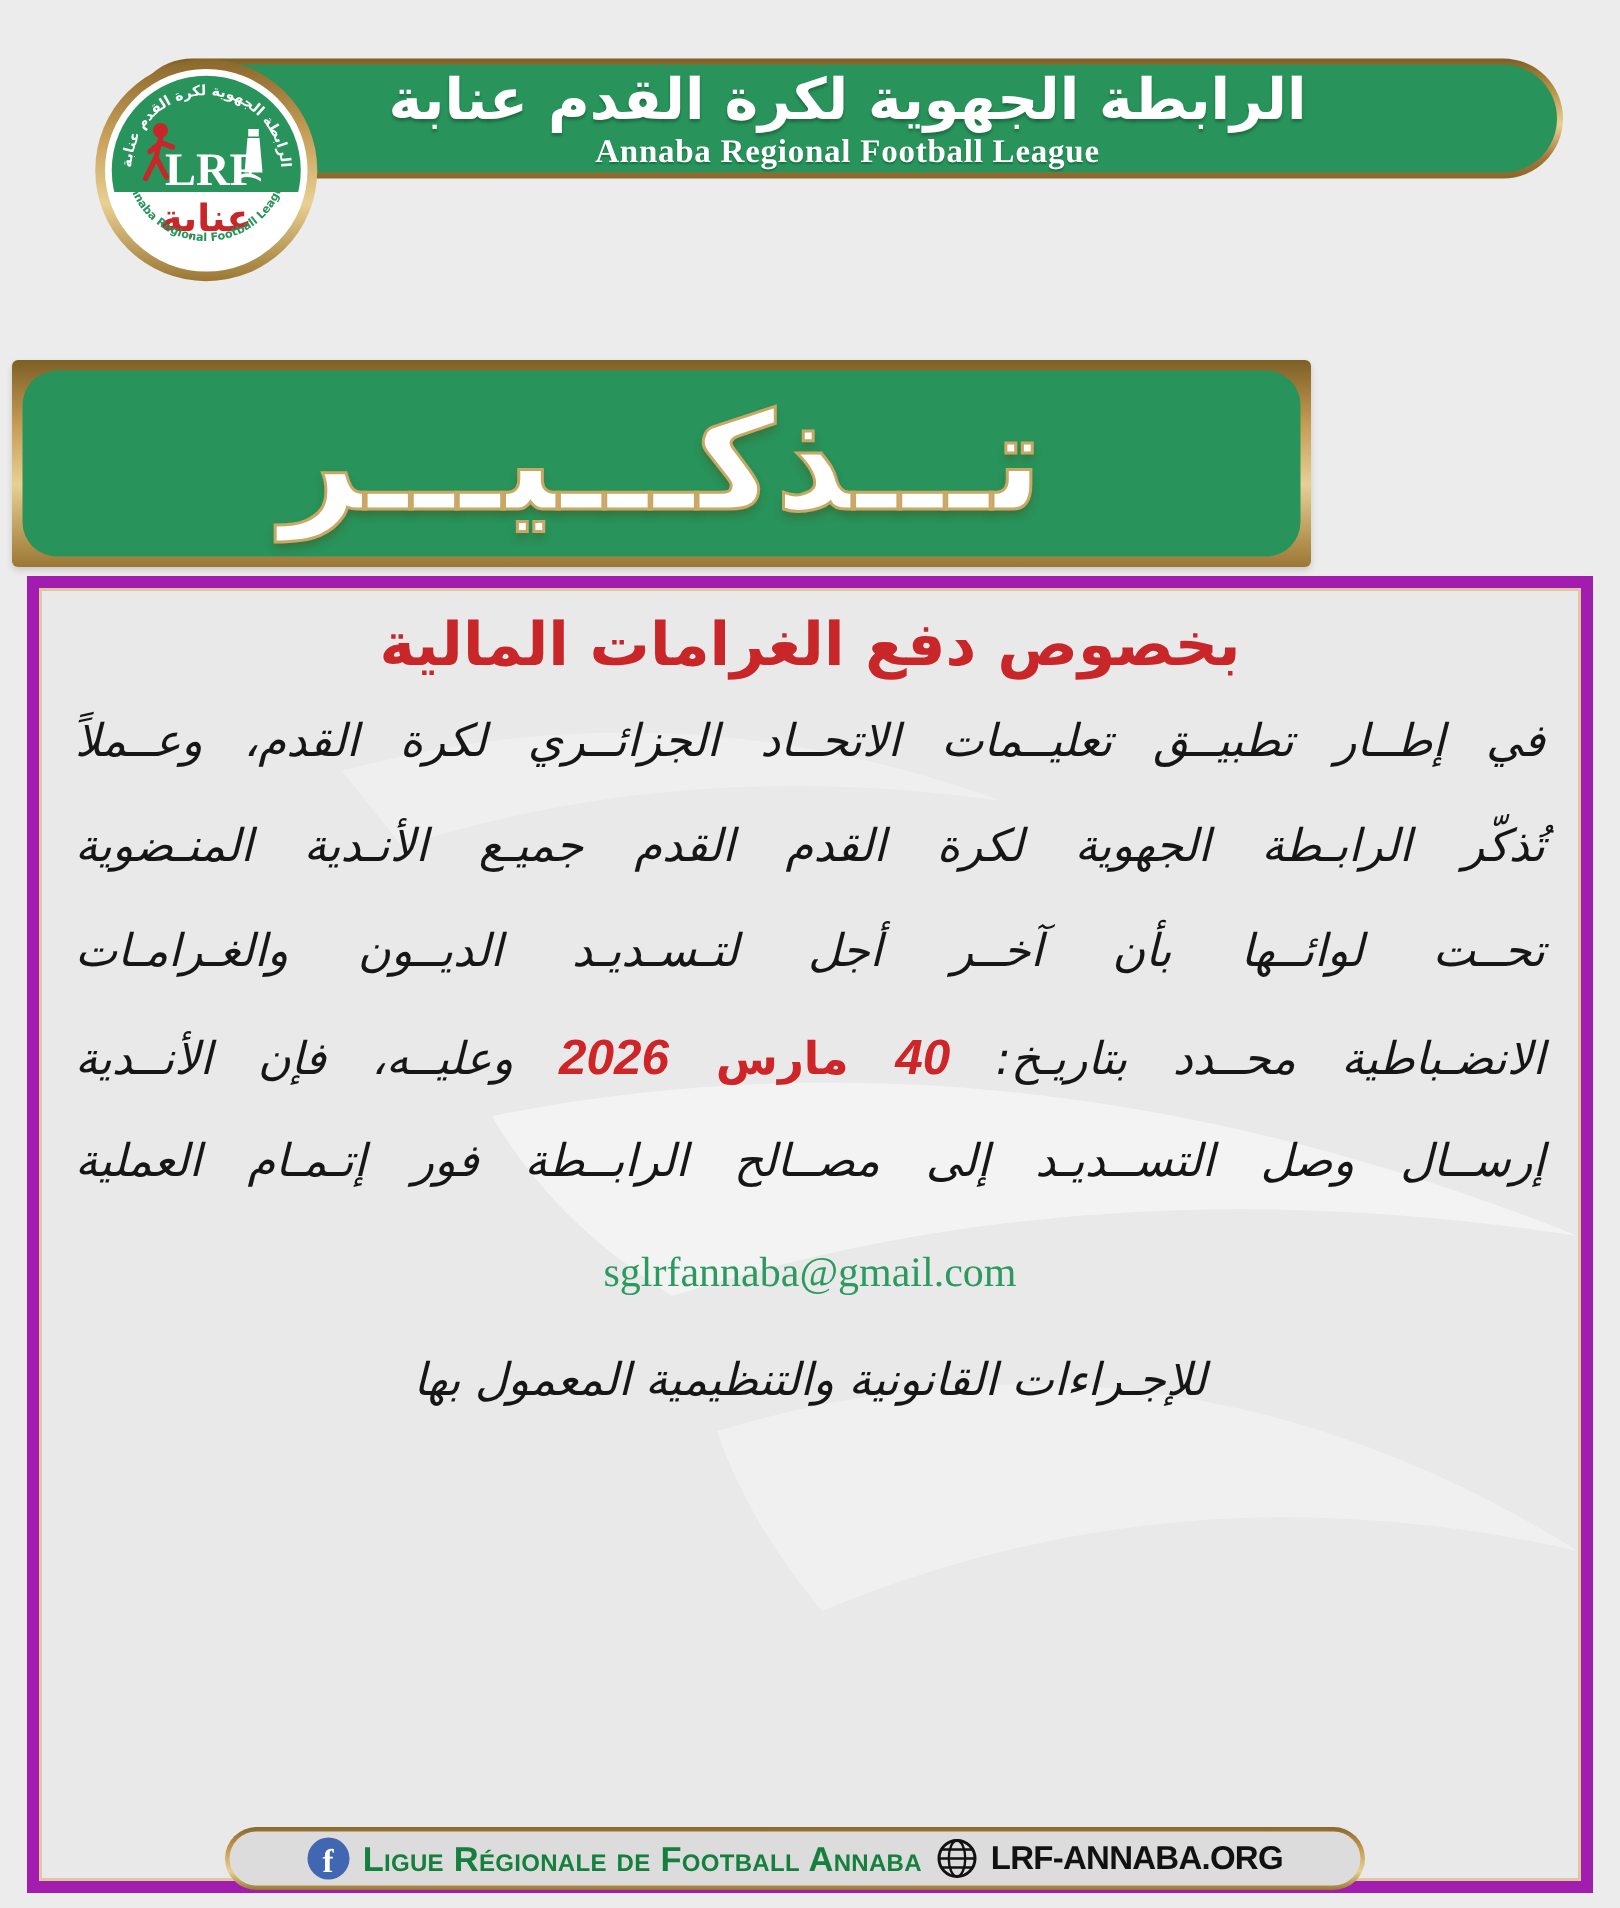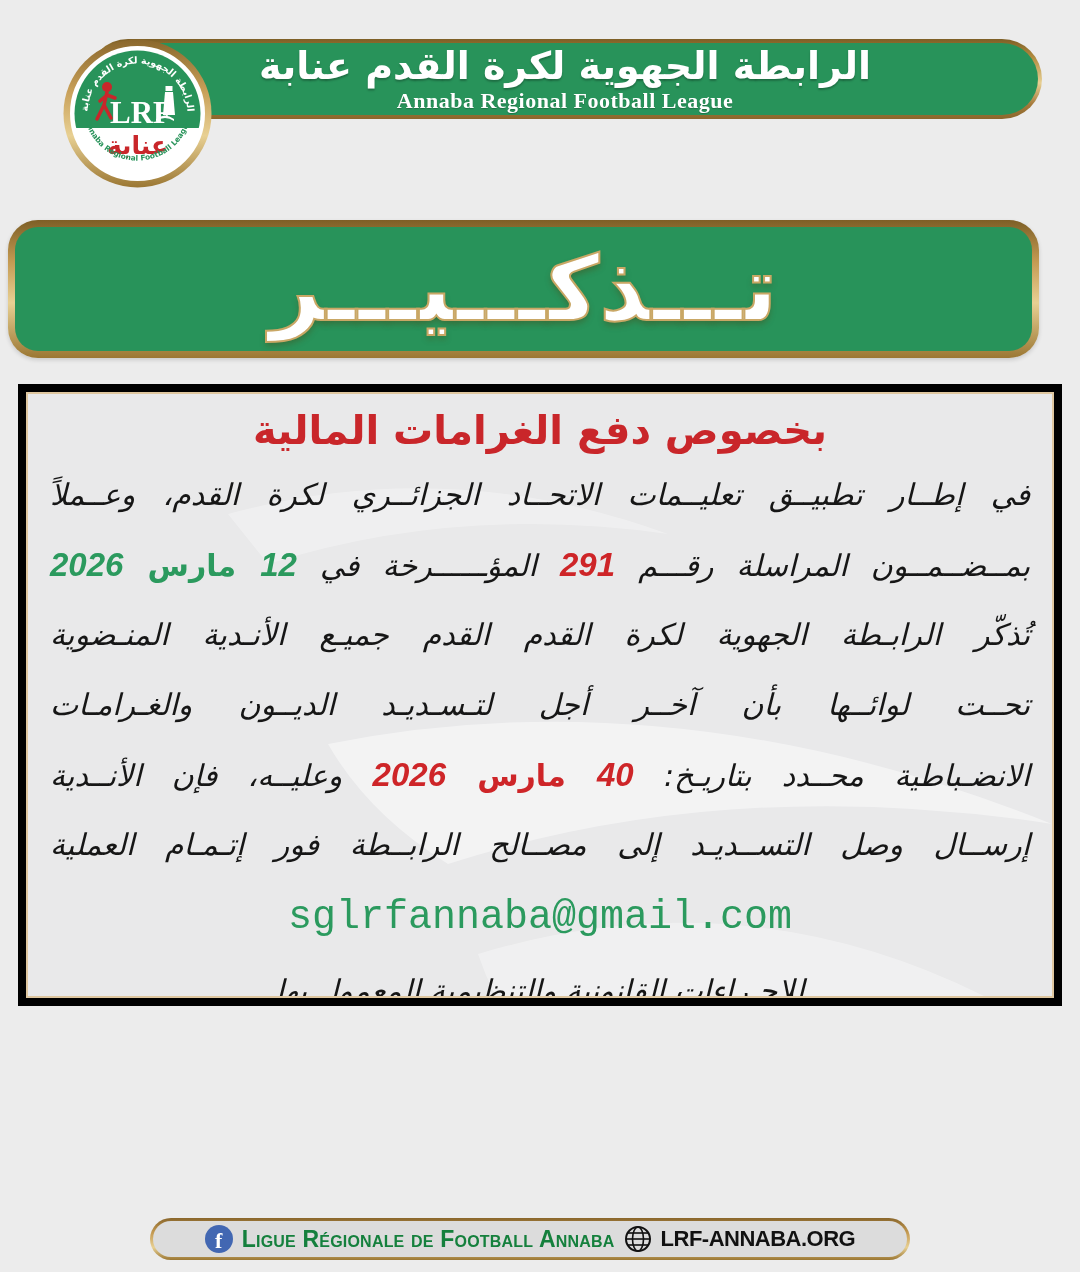--- a/index.html
+++ b/index.html
@@ -20,47 +20,47 @@
     display:flex;flex-direction:column;align-items:center;justify-content:center;}
   .header-title-ar{color:#fff;font-size:38px;font-weight:700;line-height:44px;direction:rtl;
     text-shadow:0 2px 2px rgba(0,0,0,.25);}
   .header-title-en{color:#fff;font-size:22px;font-weight:700;line-height:26px;letter-spacing:.5px;
     font-family:"Liberation Serif",serif;text-shadow:0 1px 1px rgba(0,0,0,.25);}
 
   
   .logo{position:absolute;left:61px;top:37px;width:153px;height:153px;}
 
   
-  .banner{position:absolute;left:8px;top:220px;width:1031px;height:138px;border-radius:30px;
+  .banner{position:absolute;left:8px;top:240px;width:866px;height:138px;border-radius:4px;
     background:linear-gradient(180deg,#7D5F26 0%,#C49A52 30%,#E8D093 60%,#9B7733 100%);
     box-shadow:0 2px 4px rgba(0,0,0,.15);}
   .banner .inner{position:absolute;inset:7px;border-radius:23px;background:var(--green,#28935A);
     display:flex;align-items:center;justify-content:center;}
   .banner-title{color:#fff;font-size:90px;font-weight:700;direction:rtl;line-height:1;
     -webkit-text-stroke:2px #C9A765;
     text-shadow:0 4px 6px rgba(80,55,10,.35);}
 
   
-  .notice-box{position:absolute;left:18px;top:384px;width:1044px;height:622px;background:#000000;padding:8px;}
+  .notice-box{position:absolute;left:18px;top:384px;width:1044px;height:878px;background:#a21caf;padding:8px;}
   .notice-box .inner{position:relative;width:100%;height:100%;border:2px solid #DFC7A0;
     background:var(--box-bg,#E9E9EA);overflow:hidden;}
   .watermark{position:absolute;inset:0;pointer-events:none;}
   .notice-heading{position:relative;margin-top:10px;text-align:center;color:var(--red,#C9262A);
     font-size:40px;font-weight:700;line-height:52px;direction:rtl;}
   .lines{position:relative;margin-top:4px;padding:0 22px;direction:rtl;}
   .line{height:70px;line-height:70px;font-size:30px;color:var(--body-text,#161616);white-space:nowrap;}
   .line.justify{text-align:justify;text-align-last:justify;white-space:normal;}
   .line.center{text-align:center;}
   .line.email-line{height:76px;line-height:76px;}
   .seg.text{color:var(--body-text,#161616);font-style:italic;}
   .seg.num-red{color:var(--red-num,#CE2528);font-weight:700;font-style:italic;font-family:"Liberation Sans",sans-serif;font-size:33px;}
   .seg.num-green{color:var(--green-text,#2B9A5E);font-weight:700;font-style:italic;font-family:"Liberation Sans",sans-serif;font-size:33px;}
   .seg.month-red{color:var(--red-num,#CE2528);font-weight:600;}
   .seg.month-green{color:var(--green-text,#2B9A5E);font-weight:600;}
-  .seg.email{font-family:Liberation Mono, monospace;font-size:40px;color:var(--green-text,#2B9A5E);
+  .seg.email{font-family:Liberation Serif, serif;font-size:28px;color:var(--green-text,#2B9A5E);
     direction:ltr;unicode-bidi:isolate;}
 
   
   .footer-pill{position:absolute;left:150px;top:1218px;width:760px;height:42px;border-radius:21px;
     background:linear-gradient(180deg,#8A672C 0%,#C49A52 35%,#E8D093 70%,#9B7733 100%);}
   .footer-pill .inner{position:absolute;inset:3px;border-radius:18px;background:var(--pill-bg,#DCDCDC);
     display:flex;align-items:center;justify-content:center;gap:9px;}
   .fb-icon{width:28px;height:28px;border-radius:50%;background:var(--fb-blue,#4267B2);
     display:flex;align-items:center;justify-content:center;flex:0 0 auto;}
   .fb-icon span{color:#fff;font-weight:700;font-size:22px;font-family:"Liberation Serif",serif;line-height:1;margin-top:3px;}
@@ -134,21 +134,20 @@
   <div class="notice-box">
     <div class="inner">
       <svg class="watermark" viewBox="0 0 1024 858">
         <path d="M300,350 Q650,280 1024,430 Q700,380 420,470 Q340,420 300,350 Z" fill="#FFFFFF" opacity="0.45"></path>
         <path d="M450,560 Q750,470 1024,640 Q760,580 520,680 Q470,620 450,560 Z" fill="#FFFFFF" opacity="0.35"></path>
         <path d="M200,120 Q420,60 640,140 Q430,110 240,170 Z" fill="#FFFFFF" opacity="0.3"></path>
       </svg>
       <div class="notice-heading">بخصوص دفع الغرامات المالية</div>
       <div class="lines" dir="rtl">
           <div class="line justify"><span class="seg text">في إطــار تطبيــق تعليــمات الاتحــاد الجزائــري لكرة القدم، وعــملاً</span></div>
-          <div class="line justify"><span class="seg text">بمــضــمــون المراسلة رقـــم </span><span class="seg num-red">291</span><span class="seg text"> المؤــــــرخة في </span><span class="seg num-green">12</span><span class="seg month-green"> مارس </span><span class="seg num-green">2026</span></div>
           <div class="line justify"><span class="seg text">تُذكّر الرابـطة الجهوية لكرة القدم القدم جميـع الأنـدية المنـضوية</span></div>
           <div class="line justify"><span class="seg text">تحــت لوائــها بأن آخــر أجل لتـسـديـد الديــون والغـرامـات</span></div>
           <div class="line justify"><span class="seg text">الانضـباطية محــدد بتاريـخ: </span><span class="seg num-red">40</span><span class="seg month-red"> مارس </span><span class="seg num-red">2026</span><span class="seg text"> وعليــه، فإن الأنــدية</span></div>
           <div class="line justify"><span class="seg text">إرســال وصل التســديـد إلى مصــالح الرابــطة فور إتـمـام العملية</span></div>
           <div class="line center email-line"><span class="seg email">sglrfannaba@gmail.com</span></div>
           <div class="line center"><span class="seg text">للإجـراءات القانونية والتنظيمية المعمول بها</span></div>
         </div>
     </div>
   </div>
 

